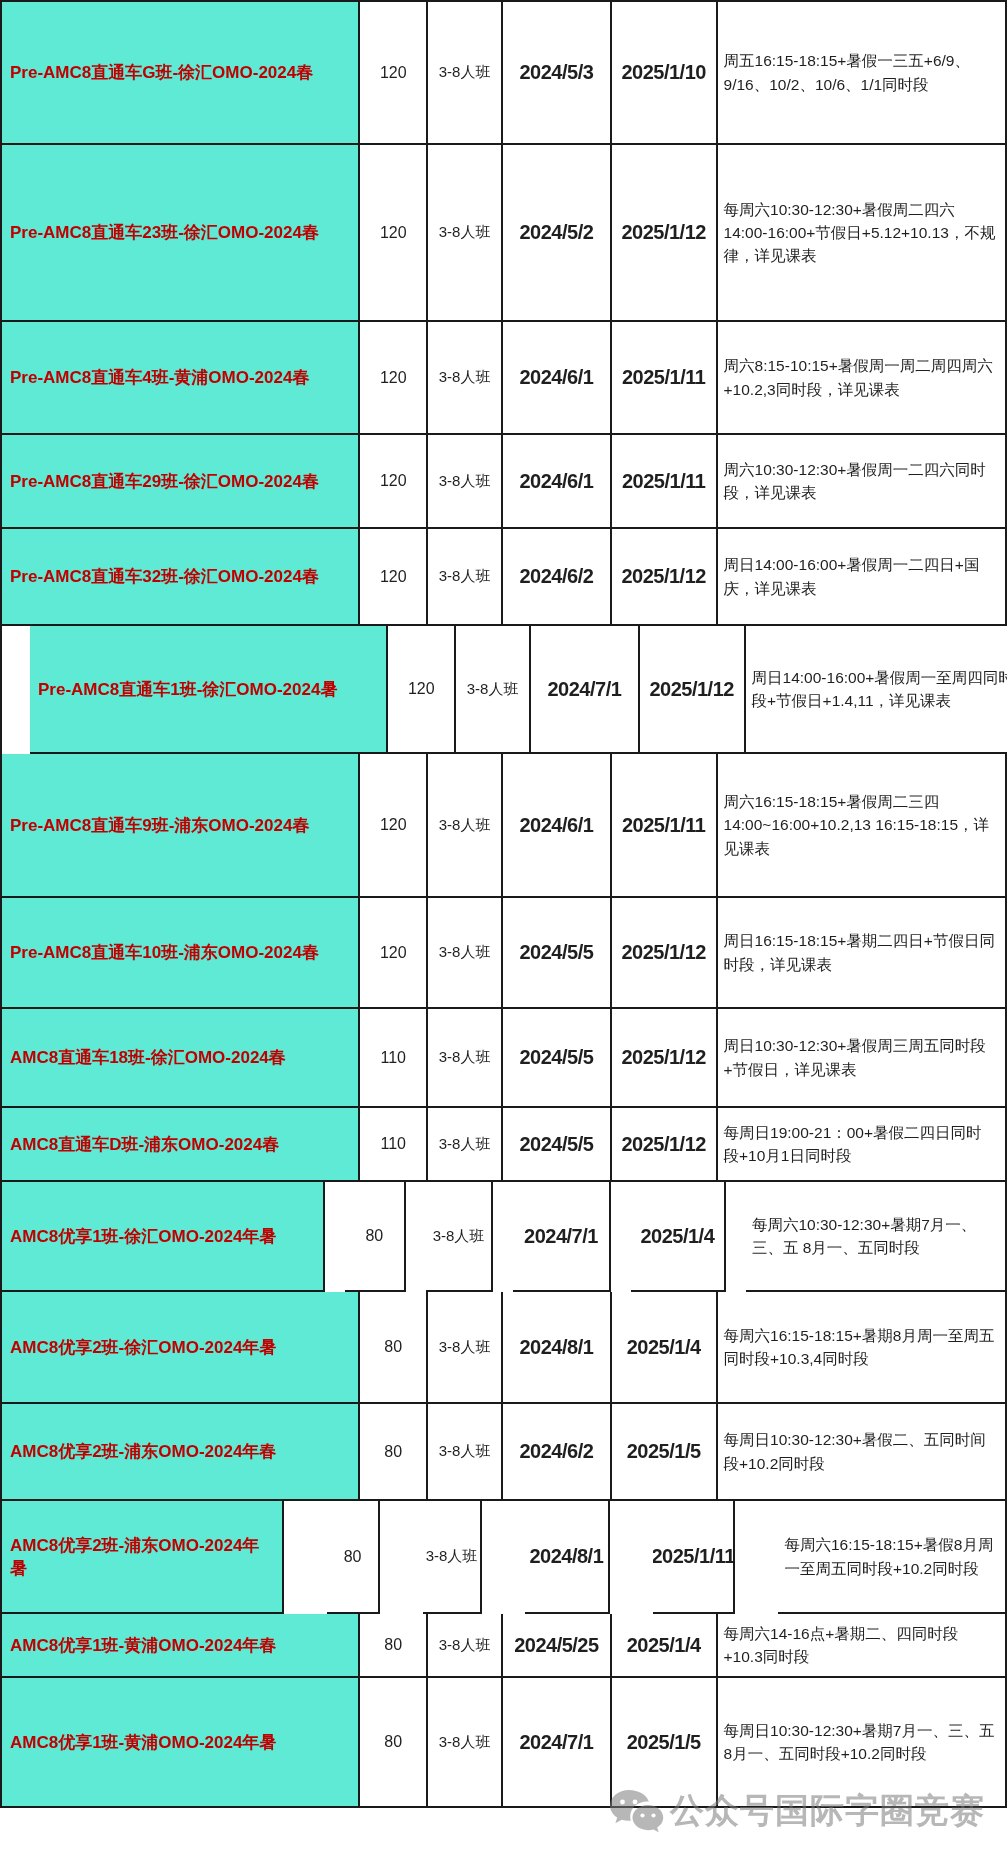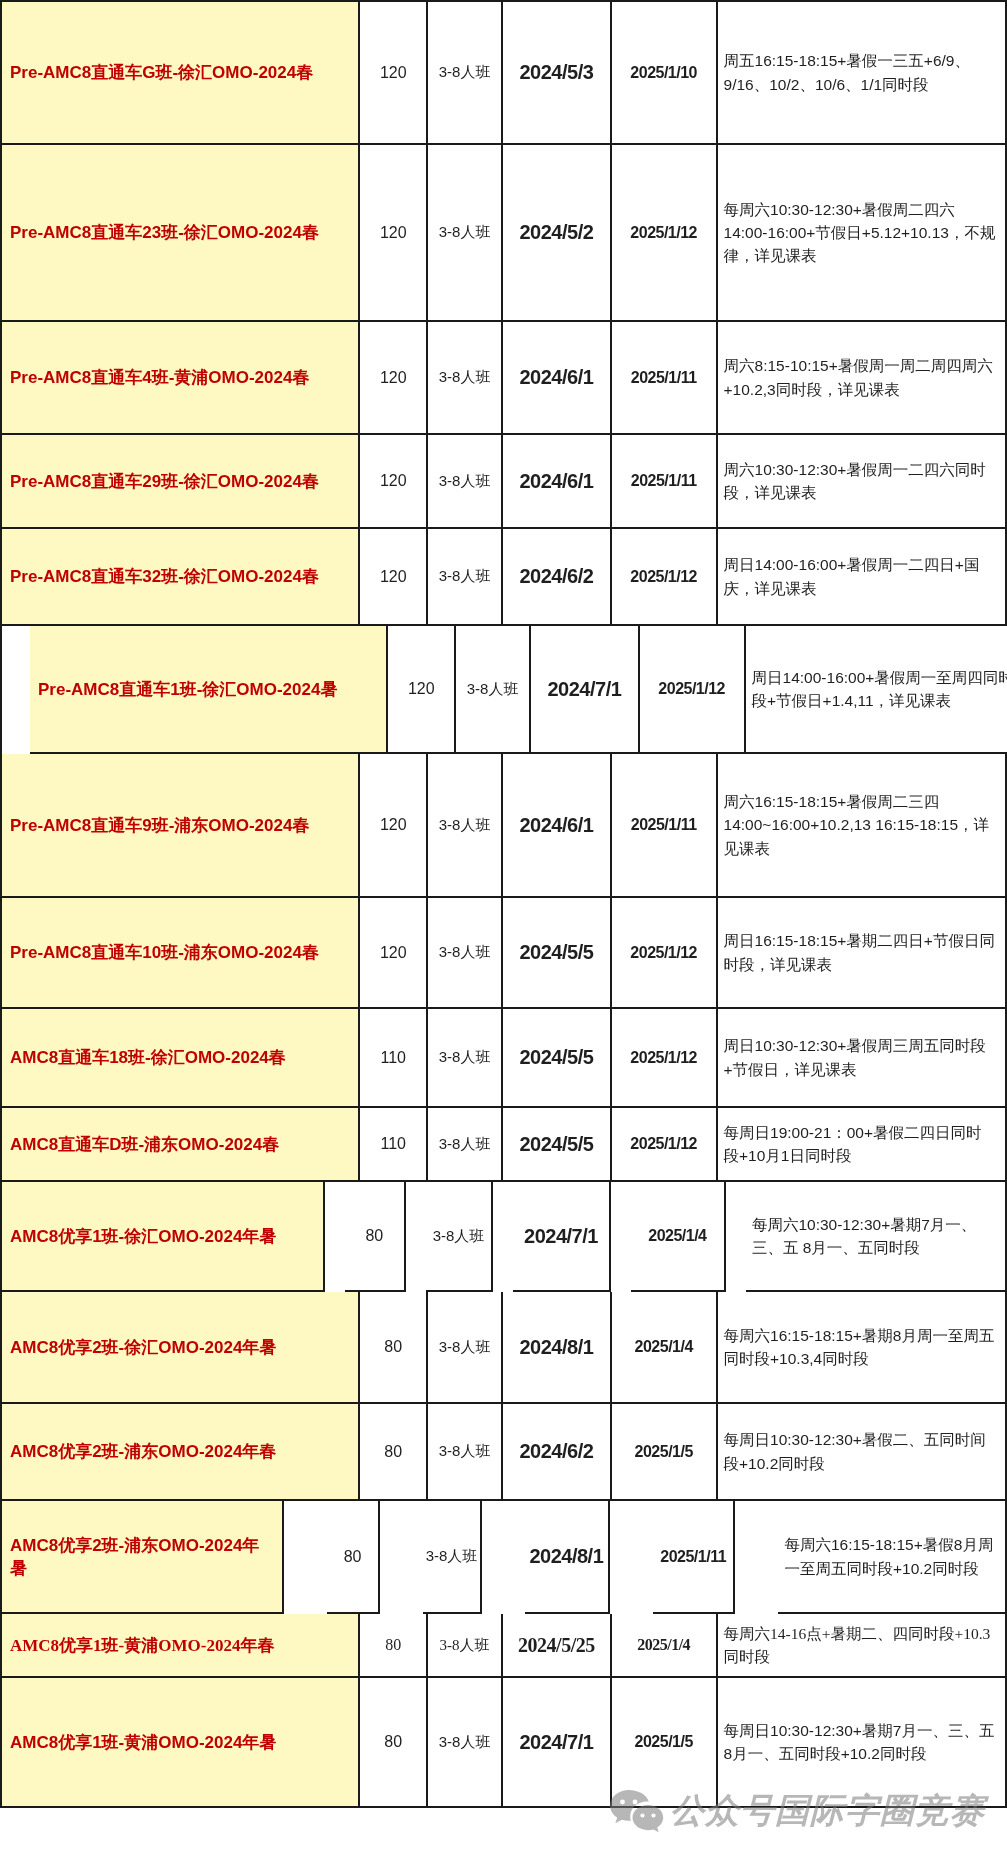--- a/index.html
+++ b/index.html
@@ -20,47 +20,46 @@
   .cell{
     box-sizing:border-box;
     border-right:2px solid #1a1a1a;
     border-bottom:2px solid #1a1a1a;
     display:flex;align-items:center;
     color:#1f1f1f;
     overflow:hidden;
   }
   .cell.name{
     width:359px;
-    background:#fef9c3;
+    background:#5eead4;
     color:#c00000;
     font-weight:bold;
     font-size:17px;
     padding:2px 6px 2px 8px;
     justify-content:flex-start;
     letter-spacing:0px;
   }
   .cell.hours{width:68px;justify-content:center;font-size:16px;}
   .cell.size{width:75px;justify-content:center;font-size:15px;}
   .cell.sdate{width:109px;justify-content:center;font-size:20px;font-weight:600;letter-spacing:-0.5px;}
-  .cell.edate{width:106px;justify-content:center;font-size:16px;font-weight:600;letter-spacing:-0.5px;}
+  .cell.edate{width:106px;justify-content:center;font-size:20px;font-weight:600;letter-spacing:-0.5px;}
   .cell.sched{
     width:290px;
     font-size:15.5px;
     line-height:1.5;
     padding:4px 8px 4px 6px;
     justify-content:flex-start;
     text-align:left;
   }
   #watermark{
     position:absolute;
     left:608px;top:1788px;
     display:flex;align-items:center;
     opacity:0.55;
     pointer-events:none;
-    font-style:italic;
   }
   #watermark .wm-text{
     color:#7d7d7d;
     font-size:34px;
     font-weight:bold;
     white-space:nowrap;
     letter-spacing:1px;
   }
   #watermark svg{margin-right:6px;}
 </style>
@@ -175,21 +174,21 @@
       <div class="cell sched">每周日10:30-12:30+暑假二、五同时间段+10.2同时段</div>
     </div>
       <div class="trow" style="height: 113px; gap: 43px;">
       <div class="cell name">AMC8优享2班-浦东OMO-2024年暑</div>
       <div class="cell hours">80</div>
       <div class="cell size">3-8人班</div>
       <div class="cell sdate">2024/8/1</div>
       <div class="cell edate">2025/1/11</div>
       <div class="cell sched">每周六16:15-18:15+暑假8月周一至周五同时段+10.2同时段</div>
     </div>
-      <div class="trow" style="height: 64px; font-family: Liberation Serif, serif;">
+      <div class="trow" style="height: 64px;">
       <div class="cell name">AMC8优享1班-黄浦OMO-2024年春</div>
       <div class="cell hours">80</div>
       <div class="cell size">3-8人班</div>
       <div class="cell sdate">2024/5/25</div>
       <div class="cell edate">2025/1/4</div>
       <div class="cell sched">每周六14-16点+暑期二、四同时段+10.3同时段</div>
     </div>
       <div class="trow" style="height: 130px;">
       <div class="cell name">AMC8优享1班-黄浦OMO-2024年暑</div>
       <div class="cell hours">80</div>

